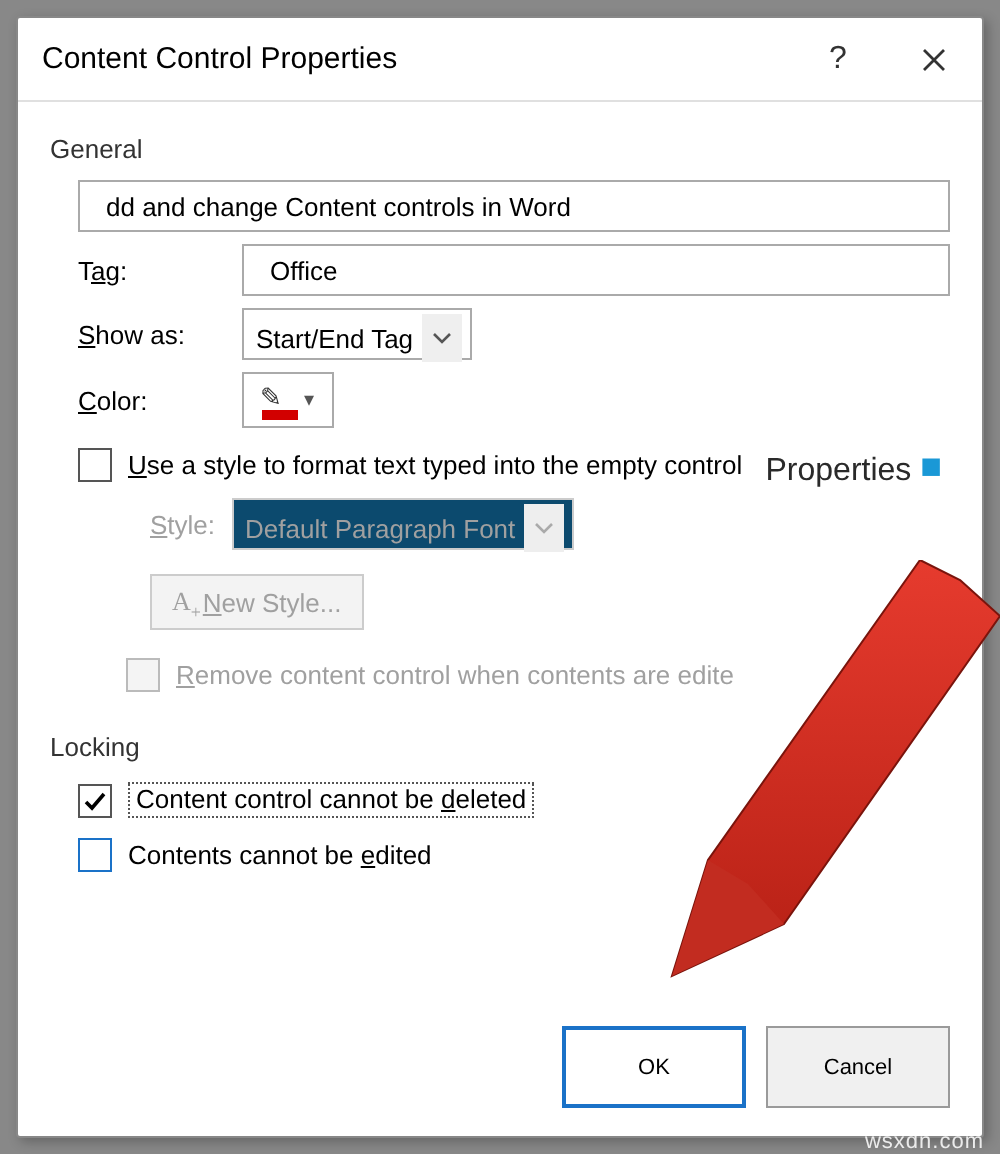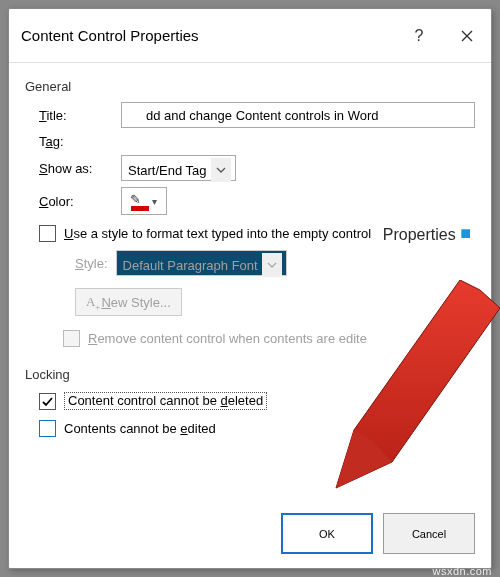--- a/index.html
+++ b/index.html
@@ -19,21 +19,21 @@
     left: 8px;
     top: 8px;
     width: 484px;
     height: 561px;
     background: #fff;
     border: 1px solid #888;
     box-shadow: 2px 2px 6px rgba(0,0,0,0.25);
     border-radius: 2px;
   }
   .titlebar {
-    height: 54px;
+    height: 42px;
     display: flex;
     align-items: center;
     padding: 0 0 0 12px;
     border-bottom: 1px solid #e0e0e0;
   }
   .titlebar .title {
     flex: 1;
     font-size: 15px;
     color: #000;
   }
@@ -60,21 +60,21 @@
   }
   .label {
     width: 82px;
     color: #000;
   }
   .u { text-decoration: underline; }
   input.textfield {
     flex: 1;
     height: 26px;
     border: 1px solid #aaa;
-    padding: 0 24px;
+    padding: 0 13px;
     font-family: inherit;
     font-size: 13px;
     background: #fff;
     color: #000;
   }
   .combo {
     display: inline-flex;
     align-items: center;
     height: 26px;
     border: 1px solid #aaa;
@@ -236,26 +236,26 @@
           <path d="M1 1 L11 11 M11 1 L1 11" stroke="#333" stroke-width="1.4" fill="none"></path>
         </svg>
     </div>
   </div>
 
   <div class="content">
 
     <div class="group-label">General</div>
 
     <div class="row">
-      <div class="label"><span class="u">T</span>itle:</div>
       <input class="textfield" value="dd and change Content controls in Word" style="">
     </div>
 
     <div class="row">
       <div class="label">T<span class="u">a</span>g:</div>
+      <input class="textfield" value="Office" style="">
     </div>
 
     <div class="row">
       <div class="label"><span class="u">S</span>how as:</div>
       <div class="combo">
         <span>Start/End Tag</span>
         <span class="chev">
           <svg width="10" height="6" viewBox="0 0 10 6">
               <path d="M1 1 L5 5 L9 1" stroke="#555" stroke-width="1.3" fill="none"></path>
             </svg>

